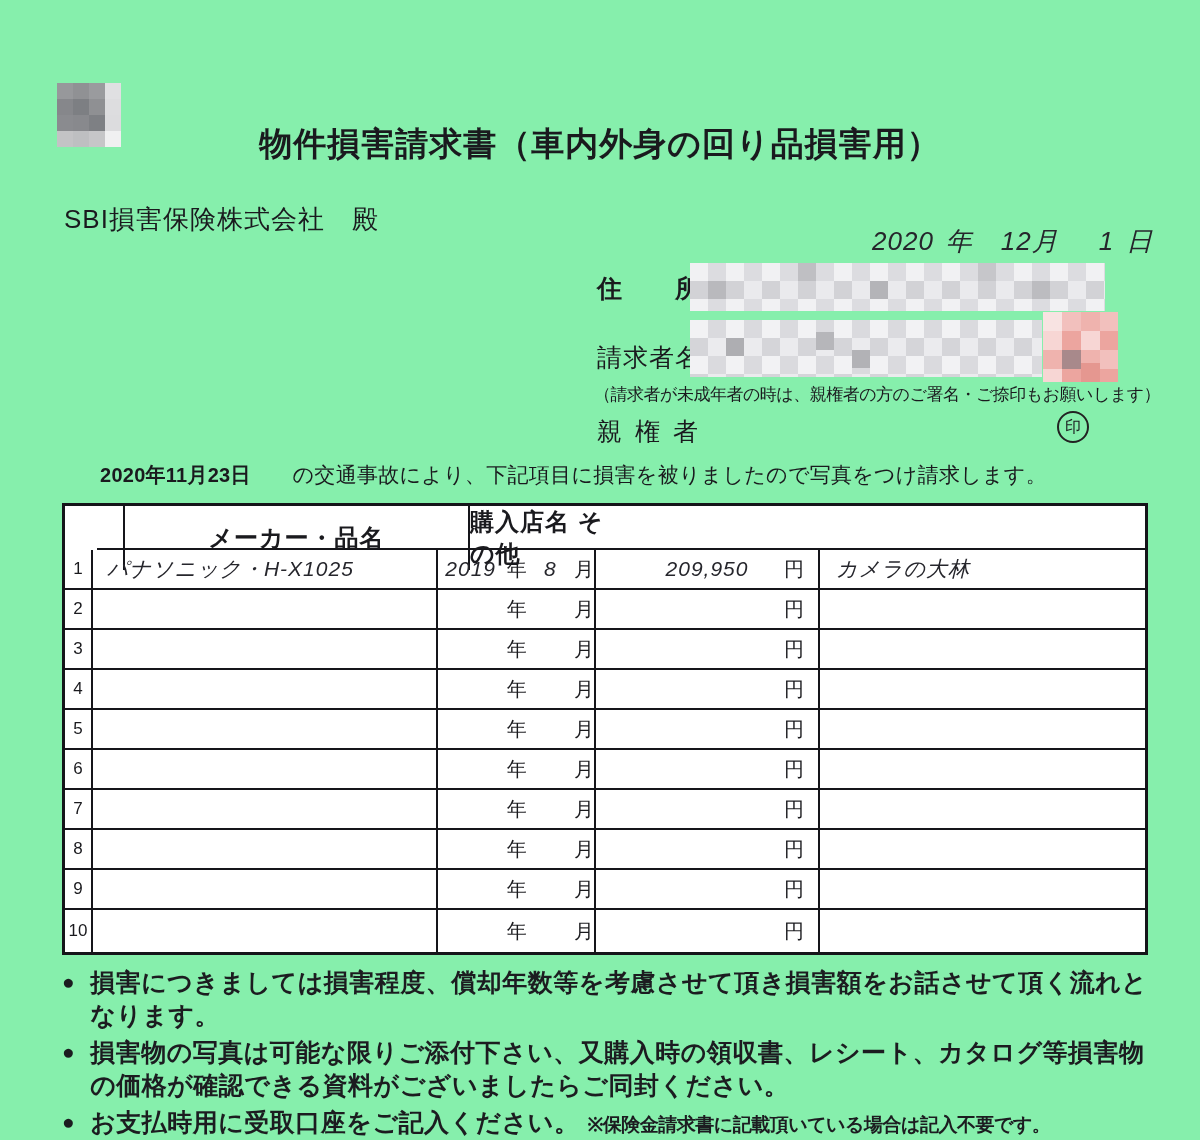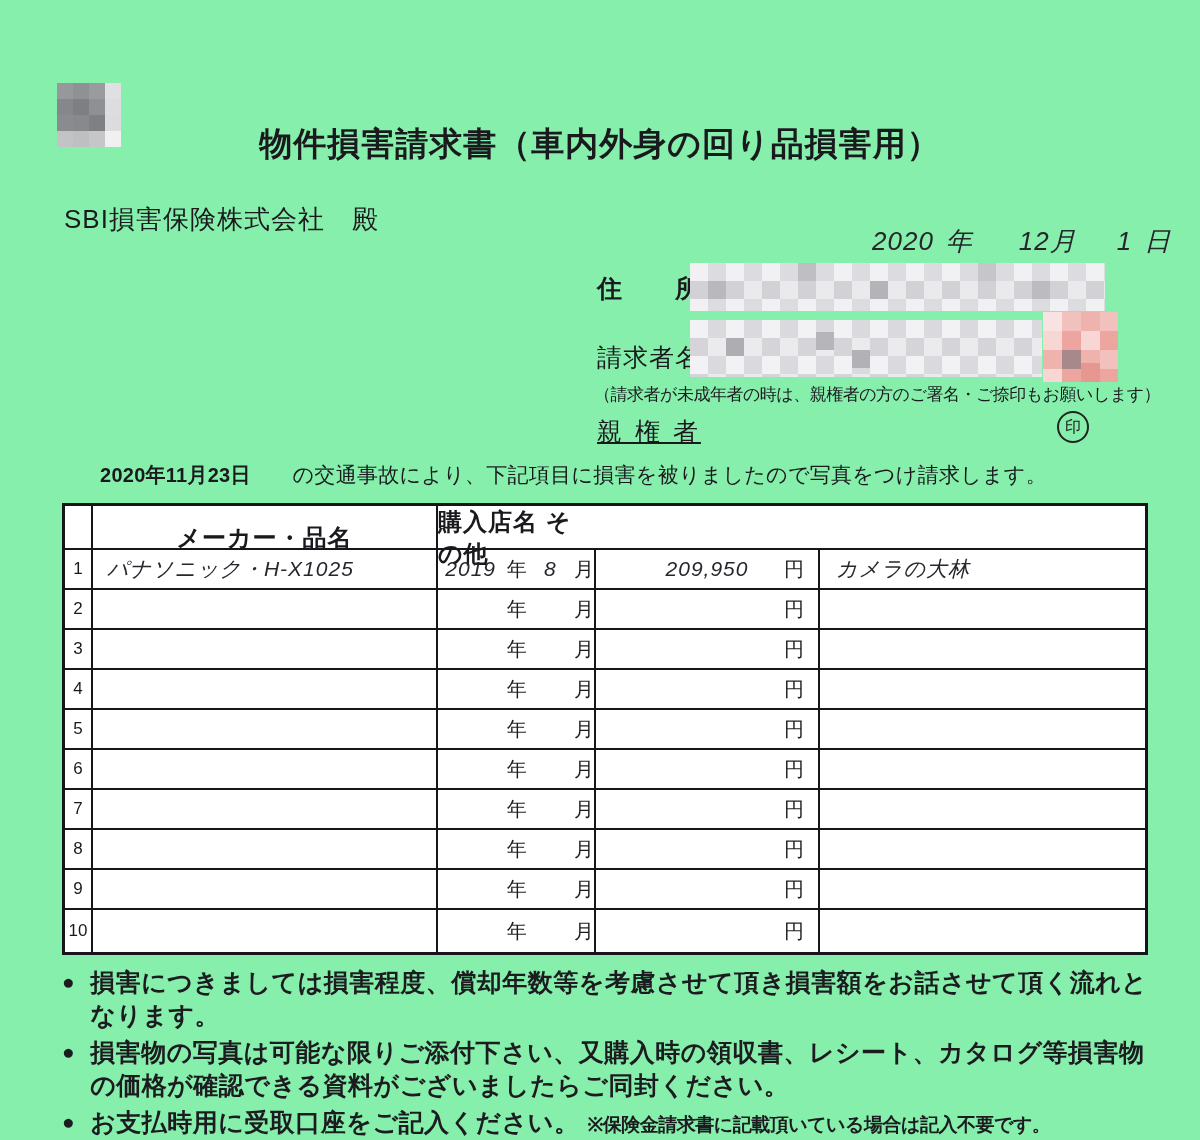--- a/index.html
+++ b/index.html
@@ -20,37 +20,37 @@
   .stamp-mosaic { position:absolute; left:1043px; top:312px; width:75px; height:70px;
     background-size:38px 38px;
     background-image:conic-gradient(#f2c0bd 25%, #eca59f 0 50%, #f7d6d4 0 75%, #efb3ae 0); }
   .mcell { position:absolute; width:18px; height:18px; }
   
   .title { position:absolute; left:0; right:0; top:122px; text-align:center;
     font-size:33px; font-weight:700; letter-spacing:1px; }
   .addressee { position:absolute; left:64px; top:202px; font-size:26px; letter-spacing:1px; }
   .hand { font-style:italic; letter-spacing:1px; color:#26262c; }
   .date-line { position:absolute; left:872px; top:224px; font-size:26px; display:flex; align-items:baseline; }
-  .d-ylabel { margin-left:12px; } .d-month { margin-left:46px; } .d-day { margin-left:40px; }
+  .d-ylabel { margin-left:12px; } .d-month { margin-left:28px; } .d-day { margin-left:40px; }
   .d-dlabel { margin-left:12px; }
   .flabel { position:absolute; font-size:25px; letter-spacing:1px; }
   .lbl-address { left:597px; top:272px;font-weight:bold; }
   .lbl-claimant { left:597px; top:341px; }
   .minor-note { position:absolute; left:594px; top:383px; font-size:17px; letter-spacing:-0.5px; }
-  .guardian { position:absolute; left:597px; top:415px; font-size:25px; letter-spacing:3px;text-decoration:underline; }
+  .guardian { position:absolute; left:597px; top:415px; font-size:25px; letter-spacing:3px; }
   .seal-circle { position:absolute; left:1057px; top:411px; width:32px; height:32px;
     border:2px solid #222; border-radius:50%; display:flex; align-items:center; justify-content:center;
     font-size:16px; letter-spacing:0; }
   .statement { position:absolute; left:100px; top:461px; font-size:21px; letter-spacing:0.3px; }
   .acc-date { display:inline-block; margin-right:34px; font-weight:600; transform:scaleX(.95); transform-origin:left; }
   
   .items-table { position:absolute; left:62px; top:503px; width:1086px;
     border:3px solid #15151a; background:#fff; }
   .thead, .trow { display:grid; grid-template-columns:28px 345px 158px 224px 1fr; }
-  .thead { height:44px; border-bottom:2px solid #15151a; }
+  .thead { height:44px; border-bottom:2px solid #15151a;margin-left:32px; }
   .thead .c { font-weight:700; font-size:24px; justify-content:center; letter-spacing:1px; }
   .trow { height:40px; border-bottom:2px solid #15151a; }
   .trow:last-child { border-bottom:none; height:42px; }
   .c { display:flex; align-items:center; border-right:2px solid #15151a; min-width:0; }
   .c:last-child { border-right:none; }
   .c-num { justify-content:center; font-size:17px; }
   .c-maker { padding-left:14px; font-size:21px; }
   .c-ym { justify-content:space-between; font-size:20px; }
   .yv { min-width:58px; text-align:right; font-size:21px; }
   .mv { min-width:26px; text-align:center; font-size:21px; }

